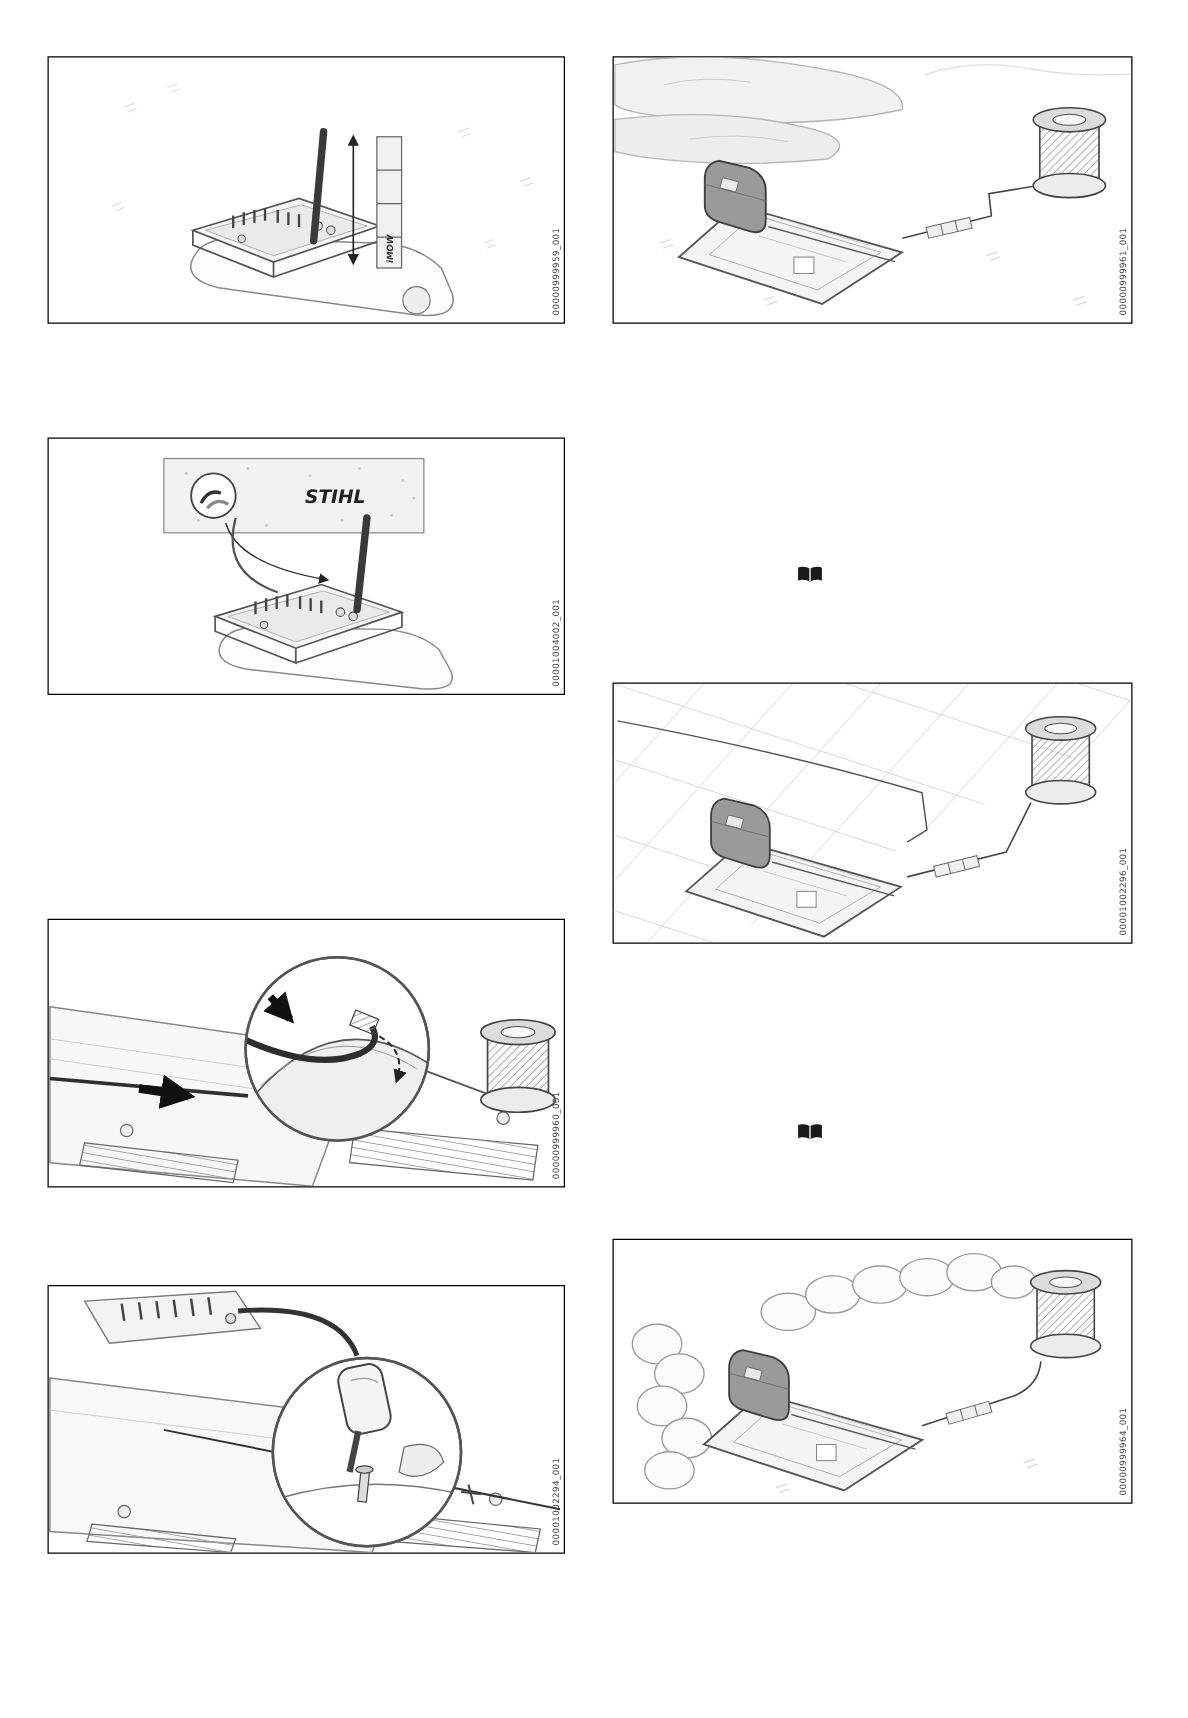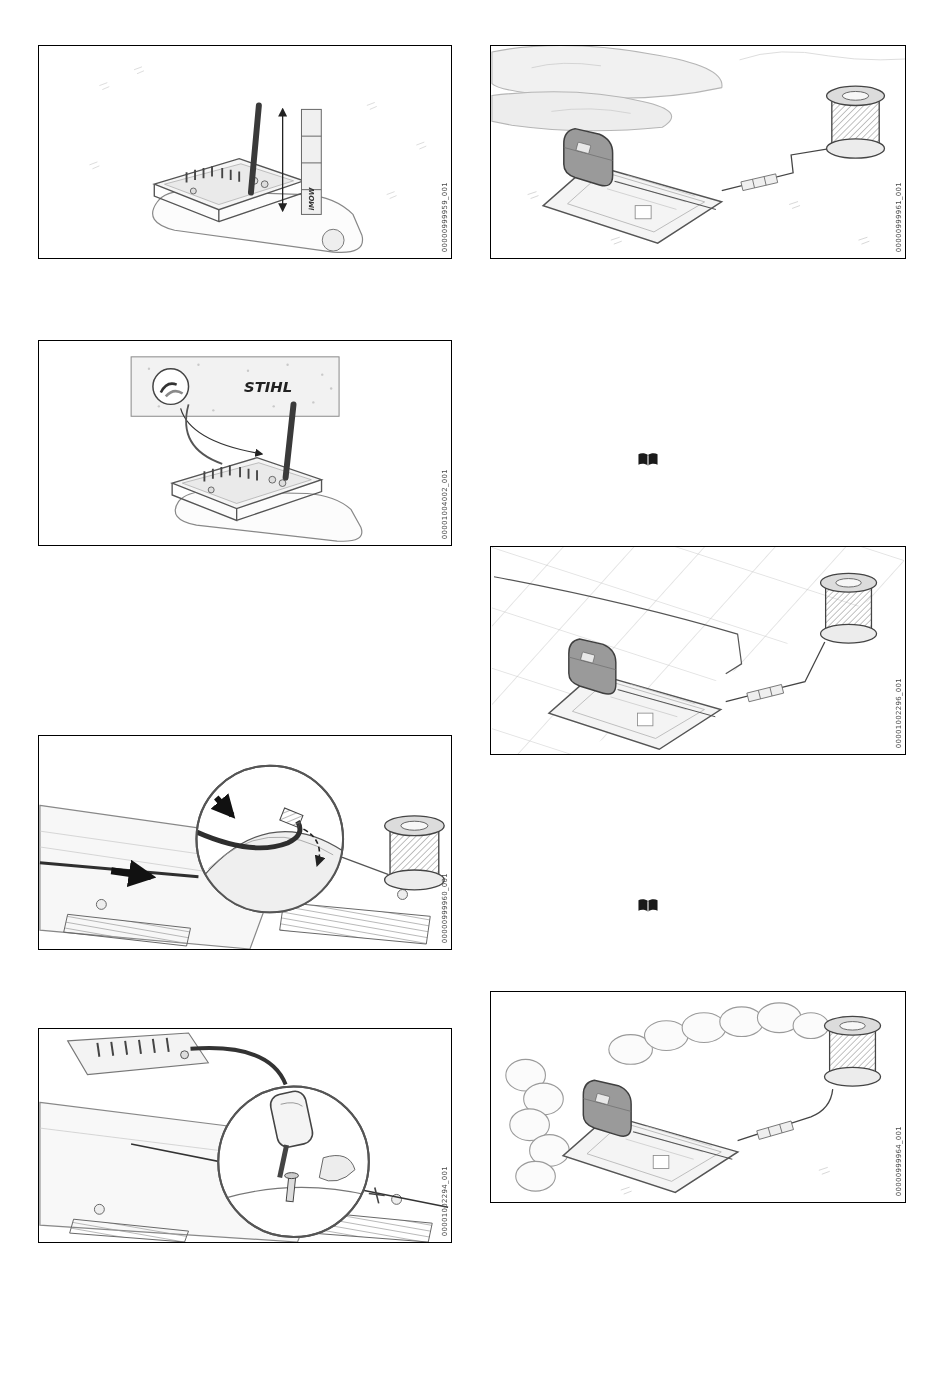--- a/index.html
+++ b/index.html
@@ -22,21 +22,21 @@
     right:2px; bottom:6px;
     writing-mode:vertical-rl;
     transform:rotate(180deg);
     font-family:"DejaVu Sans", sans-serif;
     font-size:7px;
     color:#4a4a4a;
     letter-spacing:.3px;
     white-space:nowrap;
   }
   .p1 { left:38px;  top:45px;   width:414px; height:214px; }
-  .p2 { left:38px;  top:340px;  width:414px; height:206px; }
+  .p2 { left:38px;  top:350px;  width:414px; height:206px; }
   .p3 { left:38px;  top:735px;  width:414px; height:215px; }
   .p4 { left:38px;  top:1028px; width:414px; height:215px; }
   .p5 { left:490px; top:45px;   width:416px; height:214px; }
   .p6 { left:490px; top:546px;  width:416px; height:209px; }
   .p7 { left:490px; top:991px;  width:416px; height:212px; }
   .bookicon { position:absolute; width:22px; height:15px; }
   .b1 { left:637px; top:452px; }
   .b2 { left:637px; top:898px; }
   .bookicon svg { display:block; width:100%; height:100%; }
 </style>

